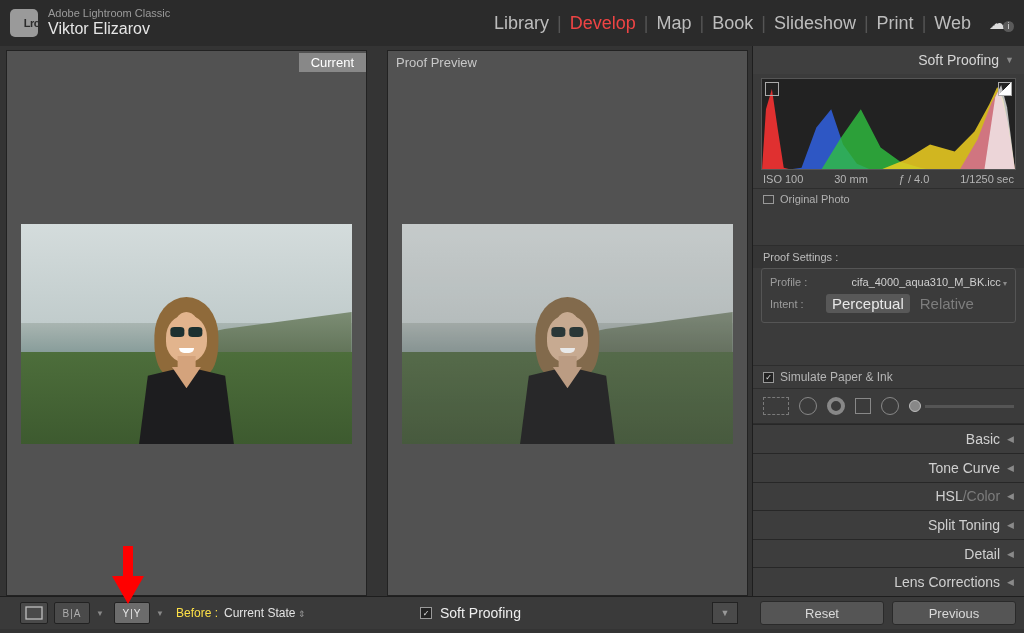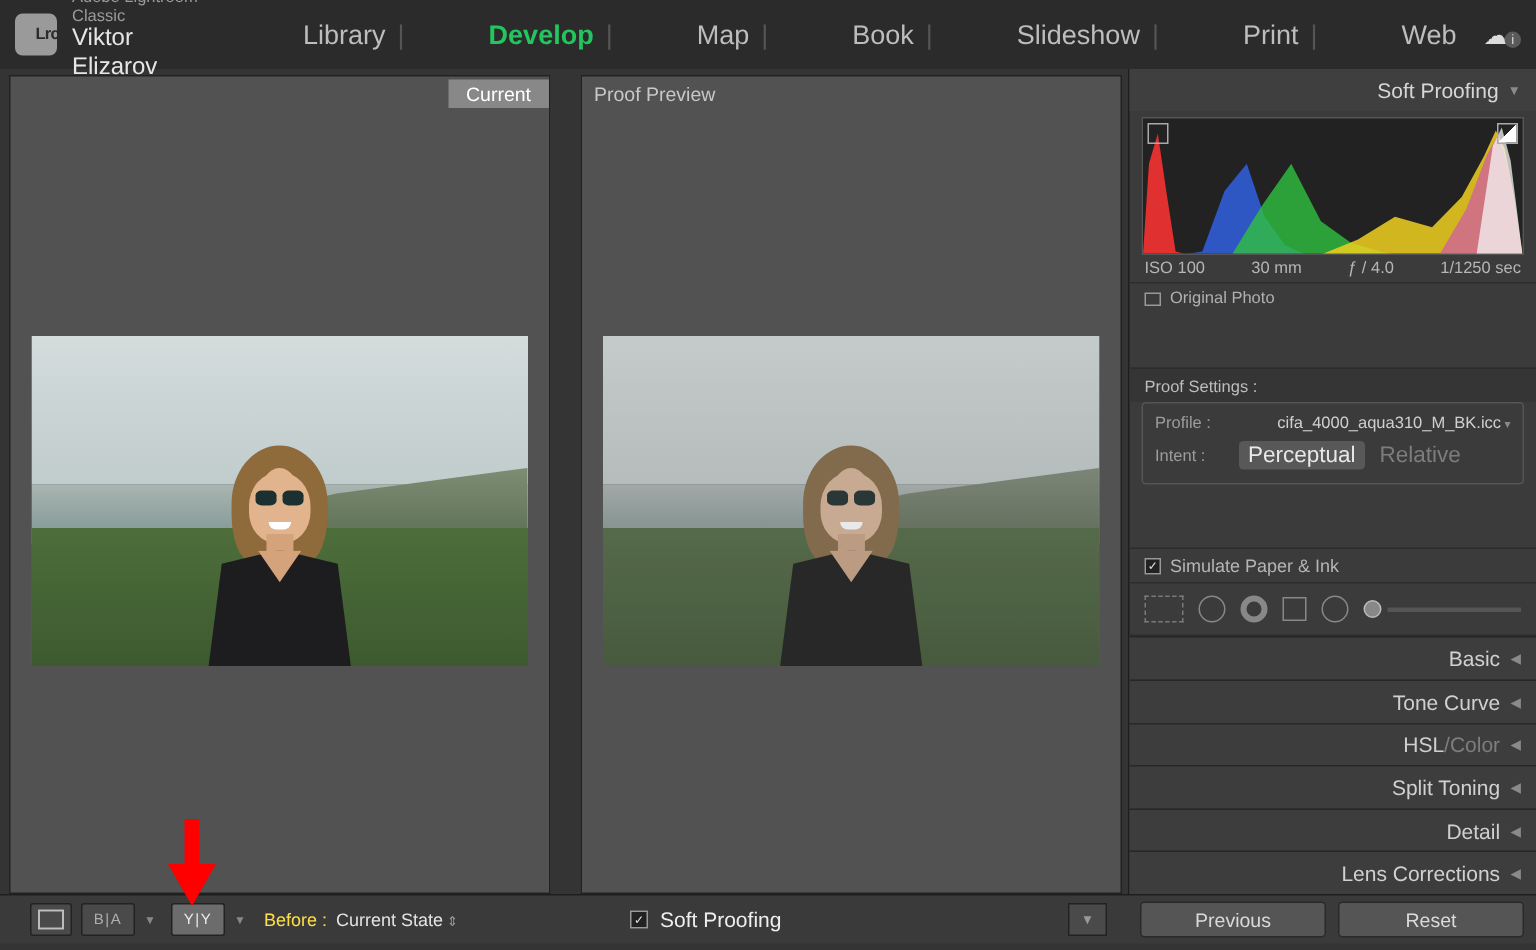--- a/index.html
+++ b/index.html
@@ -32,22 +32,22 @@
   }
   .app-titles { margin-left: 10px; line-height: 1.15; }
   .app-name { font-size: 11px; color: #9b9b9b; }
   .identity { font-size: 16px; font-weight: 400; color: #e6e6e6; }
   .modules {
     margin-left: auto;
     display: flex; align-items: center;
     font-size: 18px; font-weight: 300;
     color: #bdbdbd;
   }
-  .modules span.mod { padding: 0 8px; cursor: pointer; margin-left: 48px; }
-  .modules span.mod.active { color: #22c55e; font-weight: 700; }
+  .modules span.mod { padding: 0 8px; cursor: pointer; }
+  .modules span.mod.active { color: #ef4444; font-weight: 400; }
   .modules span.sep { color: #555; font-size: 18px; }
   .cloud-icon { margin-left:10px; font-size:17px; display:flex; align-items:center; color:#dcdcdc;}
   .cloud-badge { font-size:9px; background:#5a5a5a; border-radius:50%; width:11px; height:11px; display:inline-flex; align-items:center; justify-content:center; margin-left:-3px; margin-top:6px;}
 
   
   .main {
     display: flex;
     height: 550px;
   }
   .canvas-zone {
@@ -399,16 +399,16 @@
   <span class="bb-val">Current State</span>
 
   <div class="bb-center" style="position:absolute;left:420px;">
     <span class="chk">✓</span>
     <span class="bb-sp-label">Soft Proofing</span>
   </div>
 
   <div class="bb-drop" style="position:absolute;left:712px;">▼</div>
 
   <div class="bb-actions" style="position:absolute;right:8px;">
+    <div class="bb-act">Reset</div>
     <div class="bb-act">Previous</div>
-    <div class="bb-act">Reset</div>
   </div>
 </div>
 
 </body></html>

